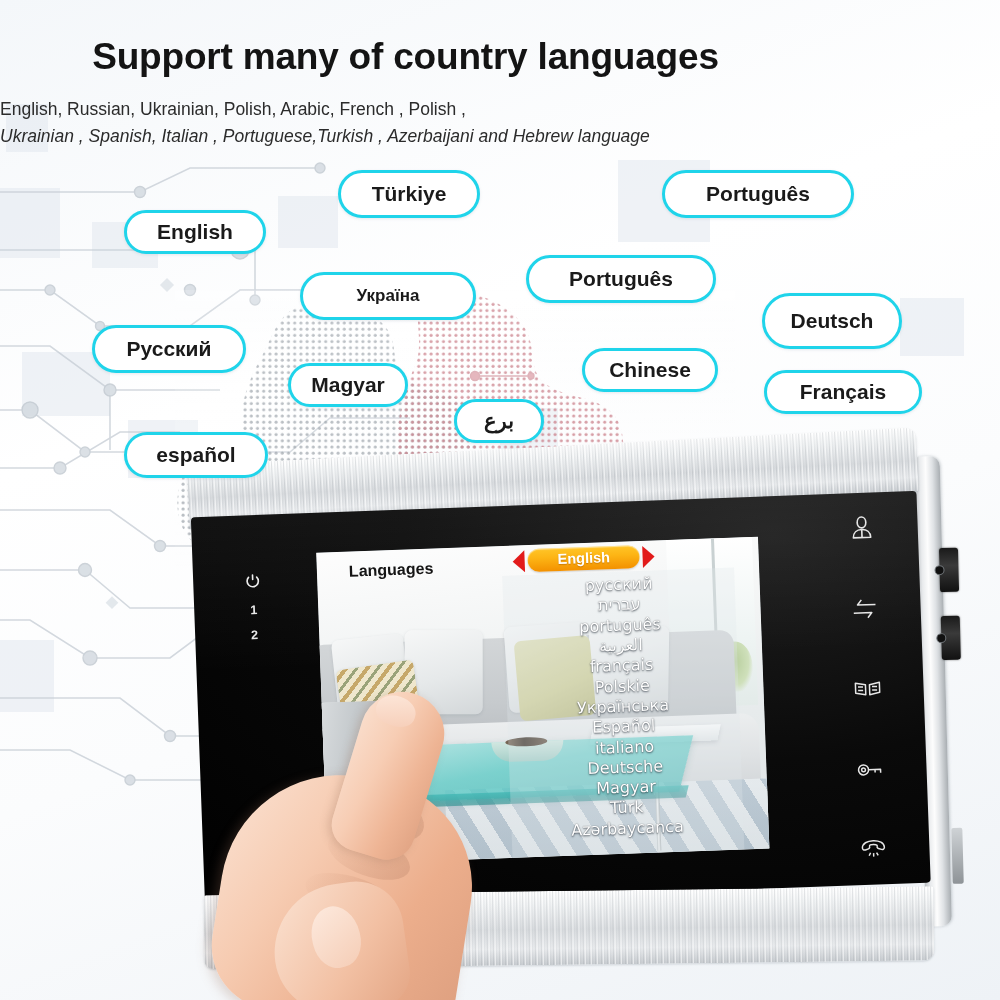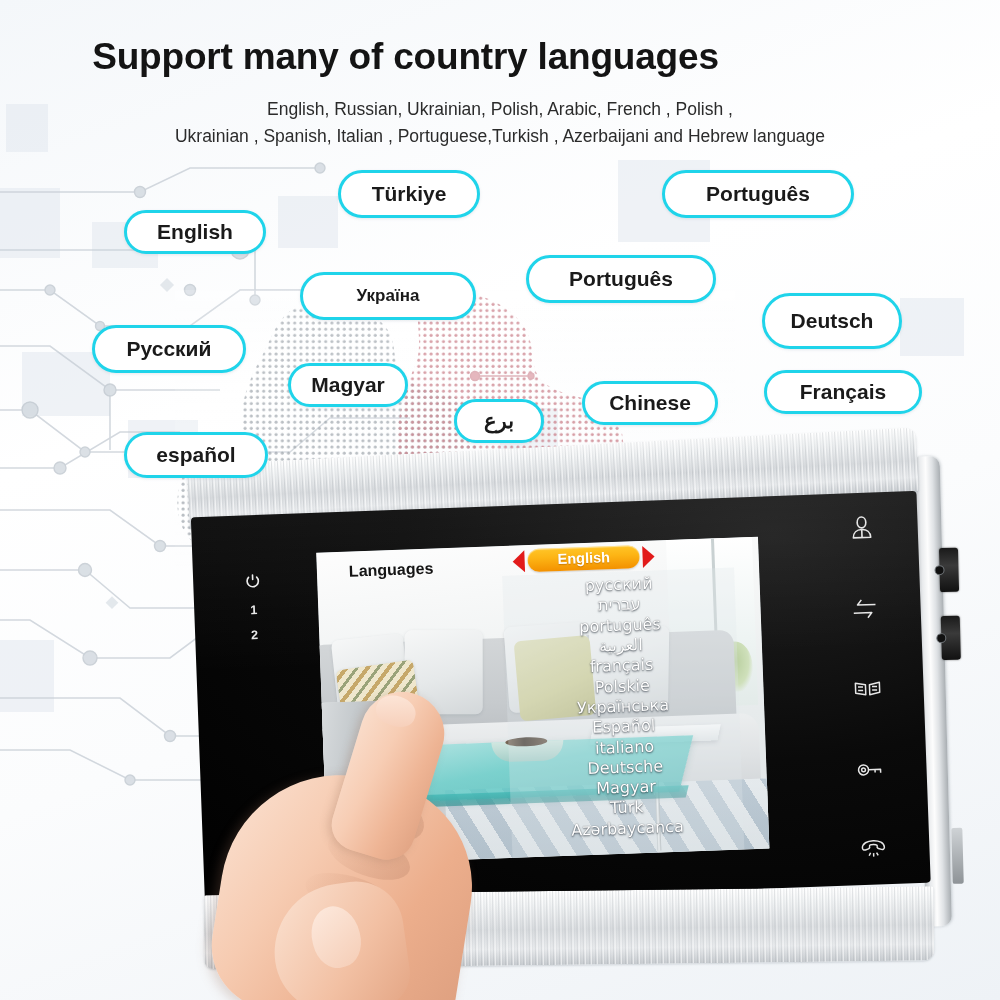--- a/index.html
+++ b/index.html
@@ -49,26 +49,25 @@
     top: 36px; left: 0; width: 811px;
     text-align: center;
     font-size: 37px;
     font-weight: bold;
     color: #141414;
     letter-spacing: -0.2px;
   }
   #subtitle {
     position: absolute;
     top: 96px; left: 0; width: 1000px;
-    text-align: center;
     font-size: 17.5px;
     color: #2b2b2b;
     line-height: 1.55;
   }
-  #subtitle .l2 { display: block; }
+  #subtitle .l2 { display: block; font-style: italic; }
 
   
   .badge {
     position: absolute;
     background: #ffffff;
     border: 3px solid #1fd4ea;
     border-radius: 999px;
     color: #1a1a1a;
     font-weight: bold;
     display: flex;
@@ -600,21 +599,21 @@
       </div>
       <div class="badge" style="left: 300px; top: 272px; width: 176px; height: 48px; font-size: 17px; border-color: rgb(31, 212, 234); background: rgb(255, 255, 255); color: rgb(26, 26, 26);">
         <span>Україна</span>
       </div>
       <div class="badge" style="left: 762px; top: 293px; width: 140px; height: 56px; font-size: 21px; border-color: rgb(31, 212, 234); background: rgb(255, 255, 255); color: rgb(26, 26, 26);">
         <span>Deutsch</span>
       </div>
       <div class="badge" style="left: 92px; top: 325px; width: 154px; height: 48px; font-size: 21px; border-color: rgb(31, 212, 234); background: rgb(255, 255, 255); color: rgb(26, 26, 26);">
         <span>Русский</span>
       </div>
-      <div class="badge" style="left: 582px; top: 348px; width: 136px; height: 44px; font-size: 21px; border-color: rgb(31, 212, 234); background: rgb(255, 255, 255); color: rgb(26, 26, 26); margin-top: 33px;">
+      <div class="badge" style="left: 582px; top: 348px; width: 136px; height: 44px; font-size: 21px; border-color: rgb(31, 212, 234); background: rgb(255, 255, 255); color: rgb(26, 26, 26);">
         <span>Chinese</span>
       </div>
       <div class="badge" style="left: 764px; top: 370px; width: 158px; height: 44px; font-size: 21px; border-color: rgb(31, 212, 234); background: rgb(255, 255, 255); color: rgb(26, 26, 26);">
         <span>Français</span>
       </div>
       <div class="badge" style="left: 288px; top: 363px; width: 120px; height: 44px; font-size: 21px; border-color: rgb(31, 212, 234); background: rgb(255, 255, 255); color: rgb(26, 26, 26);">
         <span>Magyar</span>
       </div>
       <div class="badge" style="left: 454px; top: 399px; width: 90px; height: 44px; font-size: 21px; border-color: rgb(31, 212, 234); background: rgb(255, 255, 255); color: rgb(26, 26, 26);">
         <span>برع</span>

